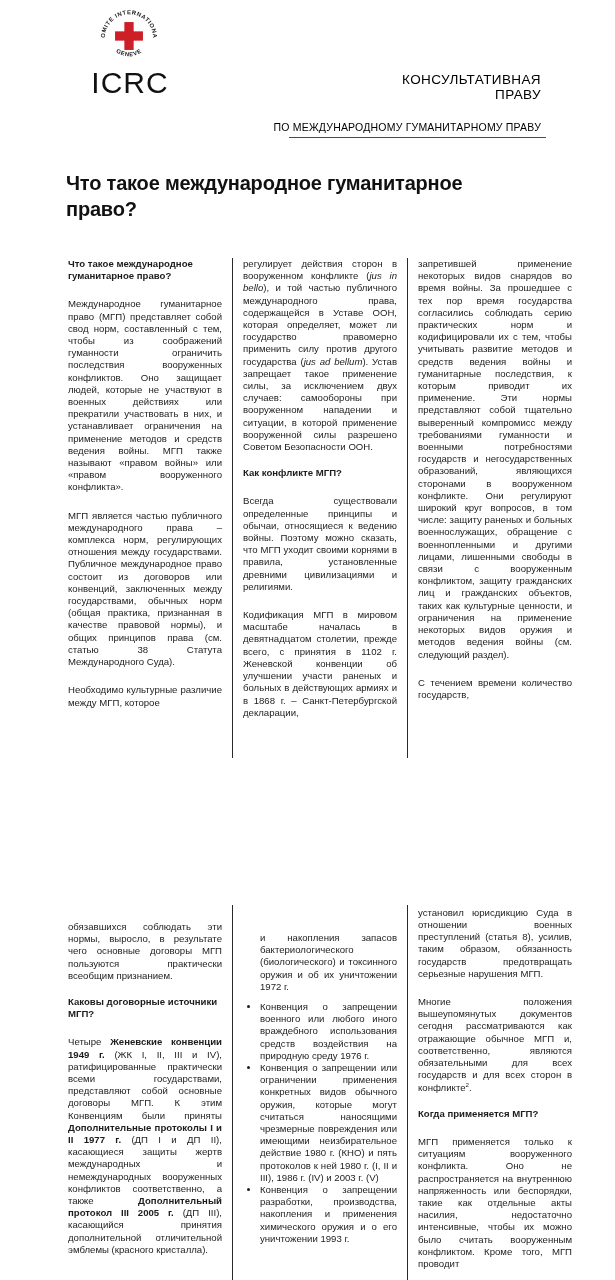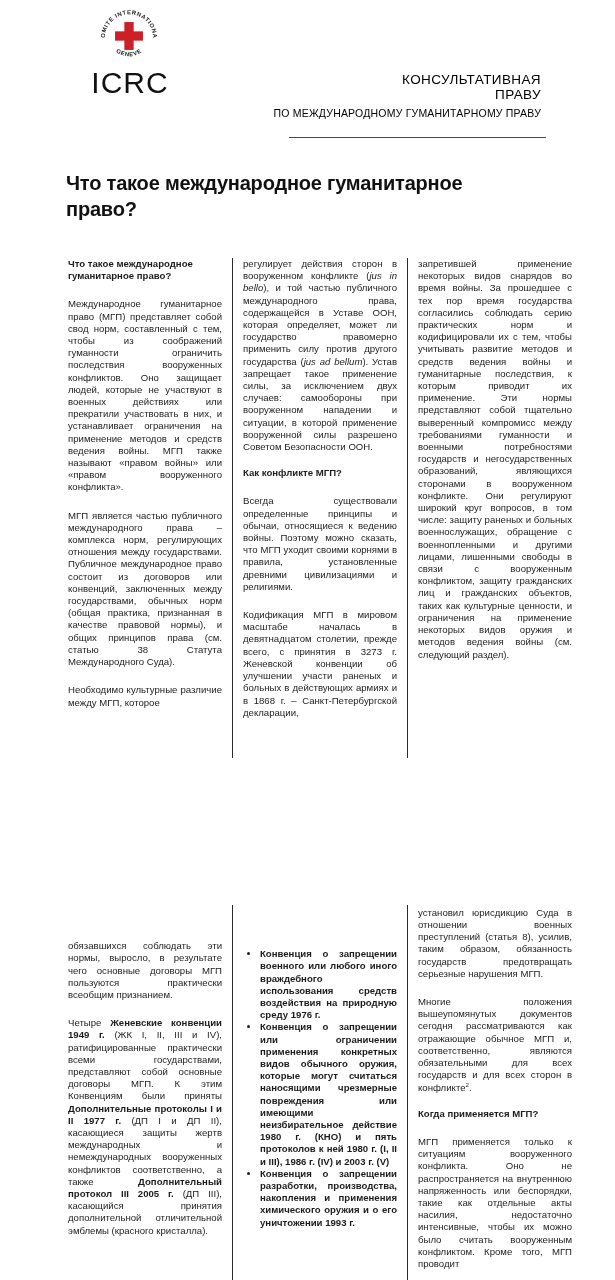--- a/index.html
+++ b/index.html
@@ -10,37 +10,37 @@
   }
   
   .logo { position:absolute; left:86px; top:5px; width:86px; text-align:center; }
   .logo svg { display:block; margin:0 auto; }
   .ring { font-family:"Liberation Sans", sans-serif; font-size:9.5px; font-weight:bold;
           letter-spacing:1px; fill:#1c1c1c; }
   .wordmark { margin-top:1px; font-size:30px; letter-spacing:1px; color:#111;
               line-height:30px; text-align:center; padding-left:2px; }
   .service { position:absolute; top:72px; right:74px; text-align:right; color:#000000; }
   .service-main div { font-size:13.5px; line-height:15px; letter-spacing:0.4px; }
-  .service-sub { margin-top:5px; font-size:10.5px; letter-spacing:0.2px;padding-left:48px; }
+  .service-sub { margin-top:19px; font-size:10.5px; letter-spacing:0.2px;padding-left:48px; }
   .header-rule { position:absolute; top:137px; left:289px; width:257px; height:1px;
                  background:#4a4a4a; }
   
   .doc-title { position:absolute; left:66px; top:170px; width:460px; margin:0;
                font-size:20px; line-height:26px; font-weight:bold; color:#111;
                letter-spacing:-0.2px; }
   
   .cols { position:absolute; left:68px; width:504px; display:flex; }
   .cols.top { top:258px; height:500px; }
   .cols.bottom { top:905px; height:375px;align-items:center; }
   .col { width:154px; font-size:9.6px; line-height:12.2px; text-align:justify; }
   .col p { margin:16px 0 8px 0; }
   .col h3 { font-size:9.6px; line-height:12.2px; font-weight:bold; text-align:left;
             margin:14px 0 12px 0; }
   .col > *:first-child { margin-top:0; }
-  .col ul { margin:0 0 8px 0; padding-left:17px;font-weight:bold; }
+  .col ul { margin:0 0 8px 0; padding-left:17px; }
   .col li { margin:0; text-align:justify; }
   .col p.cont { padding-left:17px; }
   .vr { width:1px; background:#2a2a2a; margin:0 10px; align-self:stretch; }
   sup { font-size:0.65em; line-height:0; }
 </style>
 </head>
 <body>
 
 <div class="page">
 
@@ -79,35 +79,38 @@
         <h3>Что такое международное гуманитарное право?</h3>
         <p><span>Международное гуманитарное право (МГП) представляет собой свод норм, составленный с тем, чтобы из соображений гуманности ограничить последствия вооруженных конфликтов. Оно защищает людей, которые не участвуют в военных действиях или прекратили участвовать в них, и устанавливает ограничения на применение методов и средств ведения войны. МГП также называют «правом войны» или «правом вооруженного конфликта».</span></p>
         <p><span>МГП является частью публичного международного права – комплекса норм, регулирующих отношения между государствами. Публичное международное право состоит из договоров или конвенций, заключенных между государствами, обычных норм (общая практика, признанная в качестве правовой нормы), и общих принципов права (см. статью 38 Статута Международного Суда).</span></p>
         <p><span>Необходимо культурные различие между МГП, которое</span></p>
       </div>
     <div class="vr"></div>
     <div class="col">
         <p><span>регулирует действия сторон в вооруженном конфликте (</span><span style="font-style: italic;">jus in bello</span><span>), и той частью публичного международного права, содержащейся в Уставе ООН, которая определяет, может ли государство правомерно применить силу против другого государства (</span><span style="font-style: italic;">jus ad bellum</span><span>). Устав запрещает такое применение силы, за исключением двух случаев: самообороны при вооруженном нападении и ситуации, в которой применение вооруженной силы разрешено Советом Безопасности ООН.</span></p>
         <h3>Как конфликте МГП?</h3>
         <p><span>Всегда существовали определенные принципы и обычаи, относящиеся к ведению войны. Поэтому можно сказать, что МГП уходит своими корнями в правила, установленные древними цивилизациями и религиями.</span></p>
-        <p><span>Кодификация МГП в мировом масштабе началась в девятнадцатом столетии, прежде всего, с принятия в 3273 г. Женевской конвенции об улучшении участи раненых и больных в действующих армиях и в 1868 г. – Санкт-Петербургской декларации,</span></p>
+        <p><span>Кодификация МГП в мировом масштабе началась в девятнадцатом столетии, прежде всего, с принятия в 1102 г. Женевской конвенции об улучшении участи раненых и больных в действующих армиях и в 1868 г. – Санкт-Петербургской декларации,</span></p>
       </div>
     <div class="vr"></div>
     <div class="col">
         <p><span>запретившей применение некоторых видов снарядов во время войны. За прошедшее с тех пор время государства согласились соблюдать серию практических норм и кодифицировали их с тем, чтобы учитывать развитие методов и средств ведения войны и гуманитарные последствия, к которым приводит их применение. Эти нормы представляют собой тщательно выверенный компромисс между требованиями гуманности и военными потребностями государств и негосударственных образований, являющихся сторонами в вооруженном конфликте. Они регулируют широкий круг вопросов, в том числе: защиту раненых и больных военнослужащих, обращение с военнопленными и другими лицами, лишенными свободы в связи с вооруженным конфликтом, защиту гражданских лиц и гражданских объектов, таких как культурные ценности, и ограничения на применение некоторых видов оружия и методов ведения войны (см. следующий раздел).</span></p>
+        <p><span>С течением времени количество государств,</span></p>
       </div>
   </section>
 
   <section class="cols bottom">
     <div class="col">
         <p><span>обязавшихся соблюдать эти нормы, выросло, в результате чего основные договоры МГП пользуются практически всеобщим признанием.</span></p>
+        <h3>Каковы договорные источники МГП?</h3>
         <p><span>Четыре </span><span style="font-weight: bold;">Женевские конвенции 1949 г.</span><span> (ЖК I, II, III и IV), ратифицированные практически всеми государствами, представляют собой основные договоры МГП. К этим Конвенциям были приняты </span><span style="font-weight: bold;">Дополнительные протоколы I и II 1977 г.</span><span> (ДП I и ДП II), касающиеся защиты жертв международных и немеждународных вооруженных конфликтов соответственно, а также </span><span style="font-weight: bold;">Дополнительный протокол III 2005 г.</span><span> (ДП III), касающийся принятия дополнительной отличительной эмблемы (красного кристалла).</span></p>
       </div>
     <div class="vr"></div>
     <div class="col">
+        <p class="cont"><span>и накопления запасов бактериологического (биологического) и токсинного оружия и об их уничтожении 1972 г.</span></p>
         <ul>
           <li><span>Конвенция о запрещении военного или любого иного враждебного использования средств воздействия на природную среду 1976 г.</span></li>
           <li><span>Конвенция о запрещении или ограничении применения конкретных видов обычного оружия, которые могут считаться наносящими чрезмерные повреждения или имеющими неизбирательное действие 1980 г. (КНО) и пять протоколов к ней 1980 г. (I, II и III), 1986 г. (IV) и 2003 г. (V)</span></li>
           <li><span>Конвенция о запрещении разработки, производства, накопления и применения химического оружия и о его уничтожении 1993 г.</span></li>
         </ul>
       </div>
     <div class="vr"></div>
     <div class="col">
         <p><span>установил юрисдикцию Суда в отношении военных преступлений (статья 8), усилив, таким образом, обязанность государств предотвращать серьезные нарушения МГП.</span></p>
         <p><span>Многие положения вышеупомянутых документов сегодня рассматриваются как отражающие обычное МГП и, соответственно, являются обязательными для всех государств и для всех сторон в конфликте</span><sup>2</sup><span>.</span></p>

